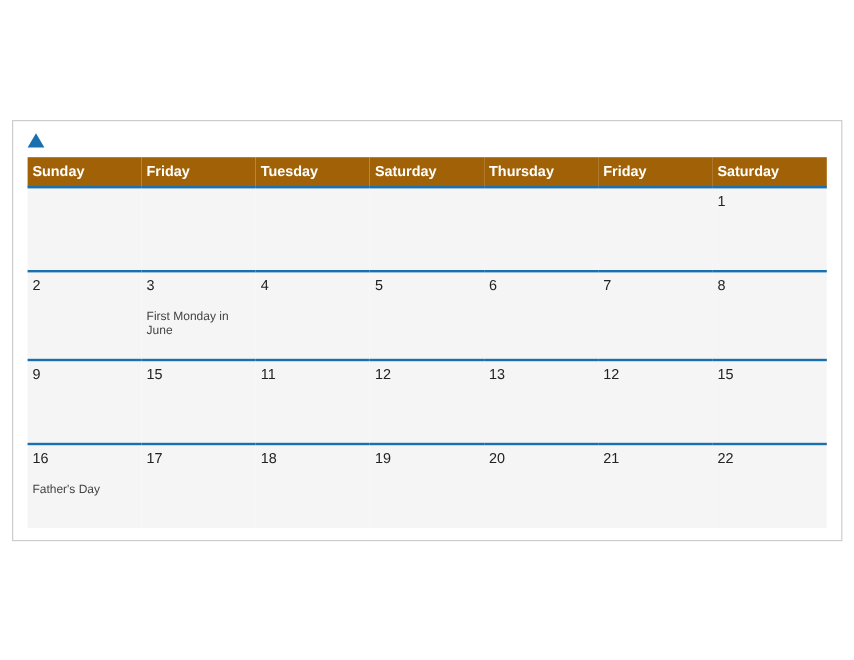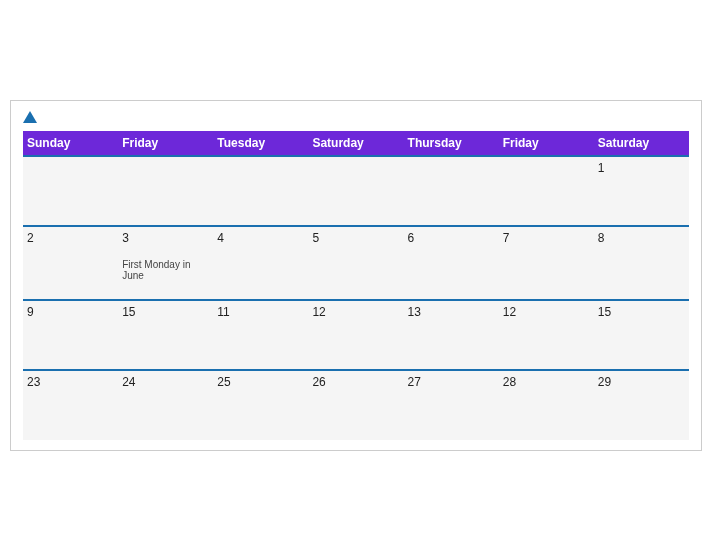--- a/index.html
+++ b/index.html
@@ -62,21 +62,21 @@
       font-size: 14px;
       color: #333;
       text-align: right;
       min-width: 60px;
     }
     .calendar-grid {
       width: 100%;
       border-collapse: collapse;
     }
     .calendar-grid thead tr th {
-      background: #6d28d9;
+      background: #a16207;
       color: #fff;
       font-size: 12px;
       font-weight: bold;
       padding: 5px 4px;
       text-align: left;
       border: none;
     }
     .calendar-grid tbody tr {
       border-top: 2px solid #1a6faf;
     }
@@ -184,36 +184,37 @@
           </td>
           <td>
             <span class="day-num">12</span>
           </td>
           <td>
             <span class="day-num">15</span>
           </td>
         </tr>
         <tr>
           <td>
-            <span class="day-num">23</span>
-          </td>
-          <td>
-            <span class="day-num">24</span>
-          </td>
-          <td>
-            <span class="day-num">25</span>
-          </td>
-          <td>
-            <span class="day-num">26</span>
-          </td>
-          <td>
-            <span class="day-num">27</span>
-          </td>
-          <td>
-            <span class="day-num">28</span>
-          </td>
-          <td>
-            <span class="day-num">29</span>
+            <span class="day-num">16</span>
+            <span class="day-event">Father's Day</span>
+          </td>
+          <td>
+            <span class="day-num">17</span>
+          </td>
+          <td>
+            <span class="day-num">18</span>
+          </td>
+          <td>
+            <span class="day-num">19</span>
+          </td>
+          <td>
+            <span class="day-num">20</span>
+          </td>
+          <td>
+            <span class="day-num">21</span>
+          </td>
+          <td>
+            <span class="day-num">22</span>
           </td>
         </tr>
       </tbody>
   </table>
 </div>
 
 </body></html>

